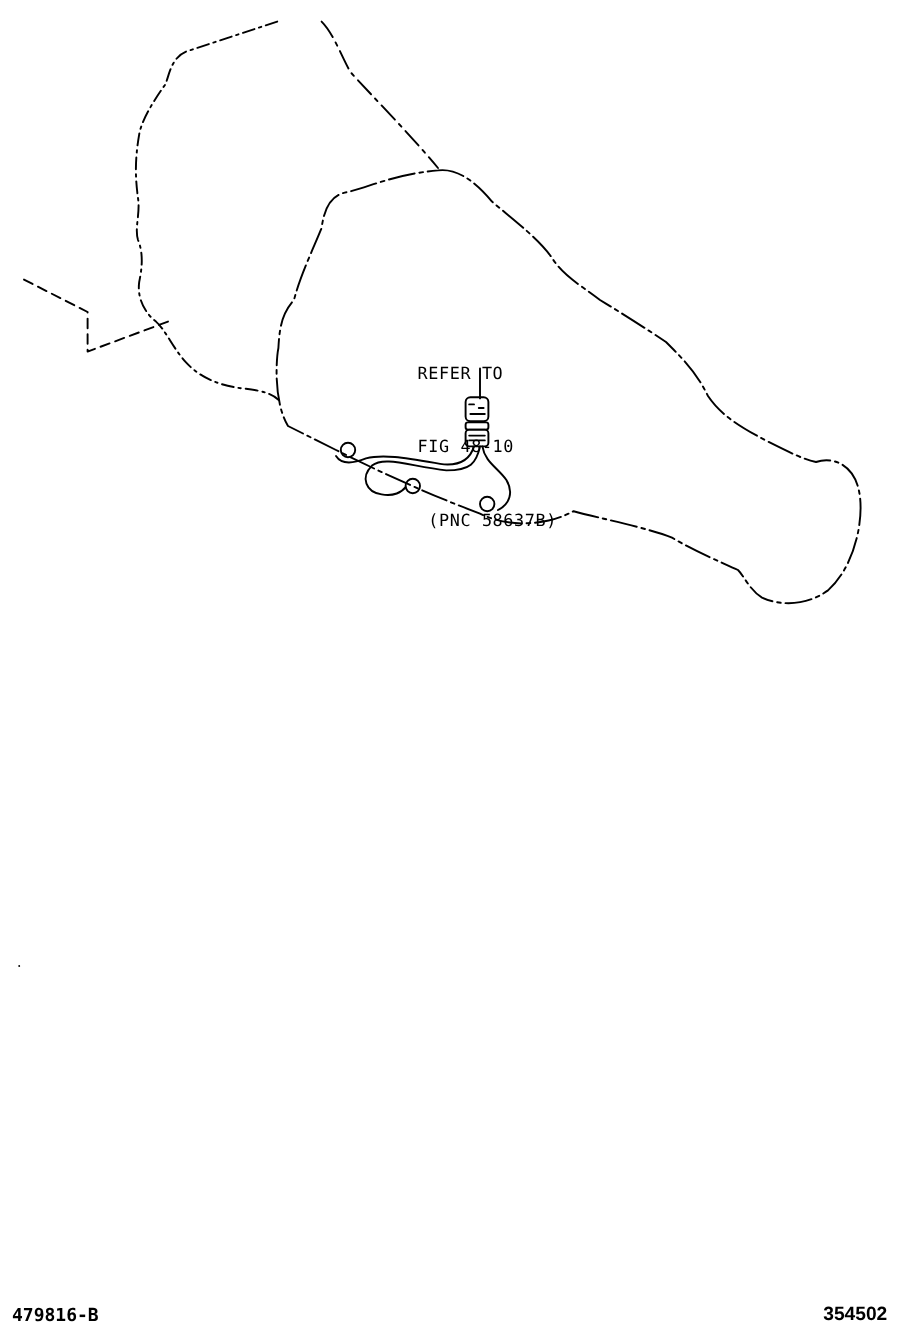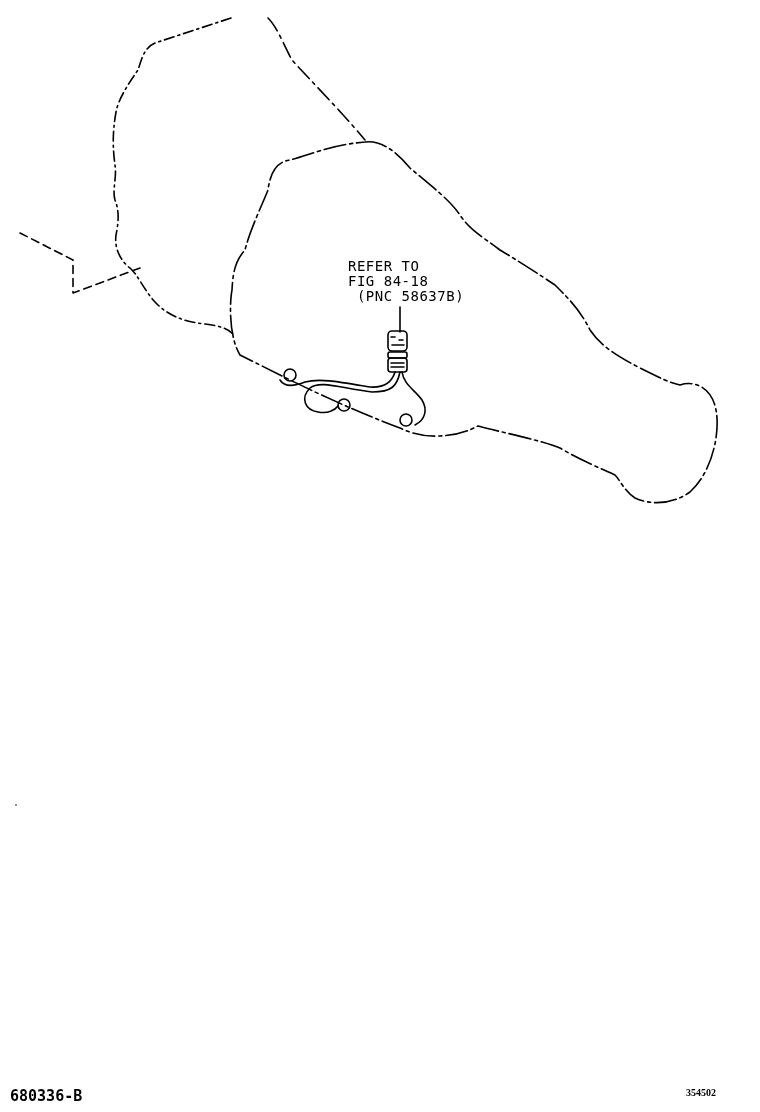--- a/index.html
+++ b/index.html
@@ -1,21 +1,21 @@
 <!DOCTYPE html>
 <html><head>
   <meta charset="utf-8">
   <style>
     html, body { margin: 0; padding: 0; background: #ffffff; }
     body { width: 760px; height: 1112px; position: relative; overflow: hidden; font-family: "DejaVu Sans Mono", monospace; }
     #drawing { position: absolute; left: 0; top: 0; width: 760px; height: 1112px; }
     .callout { position: absolute; left: 348px; top: 259px; font-family: "DejaVu Sans Mono", monospace; font-size: 14px; line-height: 15px; color: #000; letter-spacing: 0.5px; }
-    .callout div { white-space: pre; }
+    .callout div { white-space: pre; margin-top: 46px; }
     .footer-left { position: absolute; left: 10px; top: 1087px; font-family: "DejaVu Sans Mono", monospace; font-size: 15px; font-weight: bold; color: #000; }
-    .footer-right { position: absolute; left: 686px; top: 1087px; font-family: Liberation Serif, serif; font-size: 10px; font-weight: bold; color: #000; }
+    .footer-right { position: absolute; left: 686px; top: 1087px; font-family: Liberation Sans, sans-serif; font-size: 16px; font-weight: bold; color: #000; }
   </style>
 </head>
 <body>
 
 <svg id="drawing" viewBox="0 0 760 1112" xmlns="http://www.w3.org/2000/svg">
   <g fill="none" stroke="#000" stroke-width="1.6" stroke-linecap="round" stroke-linejoin="round">
 
     <g>
       <path d="M231 18 L155 43 C143 48 141 62 138 70 C128 84 118 100 116 112 C112 135 113 150 115 165 C117 178 112 190 115 200 C120 212 118 225 116 235 C114 250 122 262 130 268 C138 275 144 290 155 302 C168 316 185 322 205 324 C220 326 228 328 235 336" stroke-dasharray="10 4 2 4"></path>
       <path d="M268 18 C278 28 285 48 292 60 C310 80 340 110 365 140" stroke-dasharray="16 5 3 5"></path>
@@ -44,18 +44,18 @@
       <rect x="388" y="358" width="19" height="14" rx="3"></rect>
       <path d="M391 363 L404 363 M391 367 L404 367"></path>
     </g>
 
     <circle cx="16" cy="805" r="0.8" fill="#000" stroke="none"></circle>
   </g>
 </svg>
 
 <div class="callout">
   <div>REFER TO</div>
-  <div>FIG 84-18</div>
+  <div>FIG 48-10</div>
   <div> (PNC 58637B)</div>
 </div>
 
-<div class="footer-left">680336-B</div>
+<div class="footer-left">479816-B</div>
 <div class="footer-right">354502</div>
 
 </body></html>

